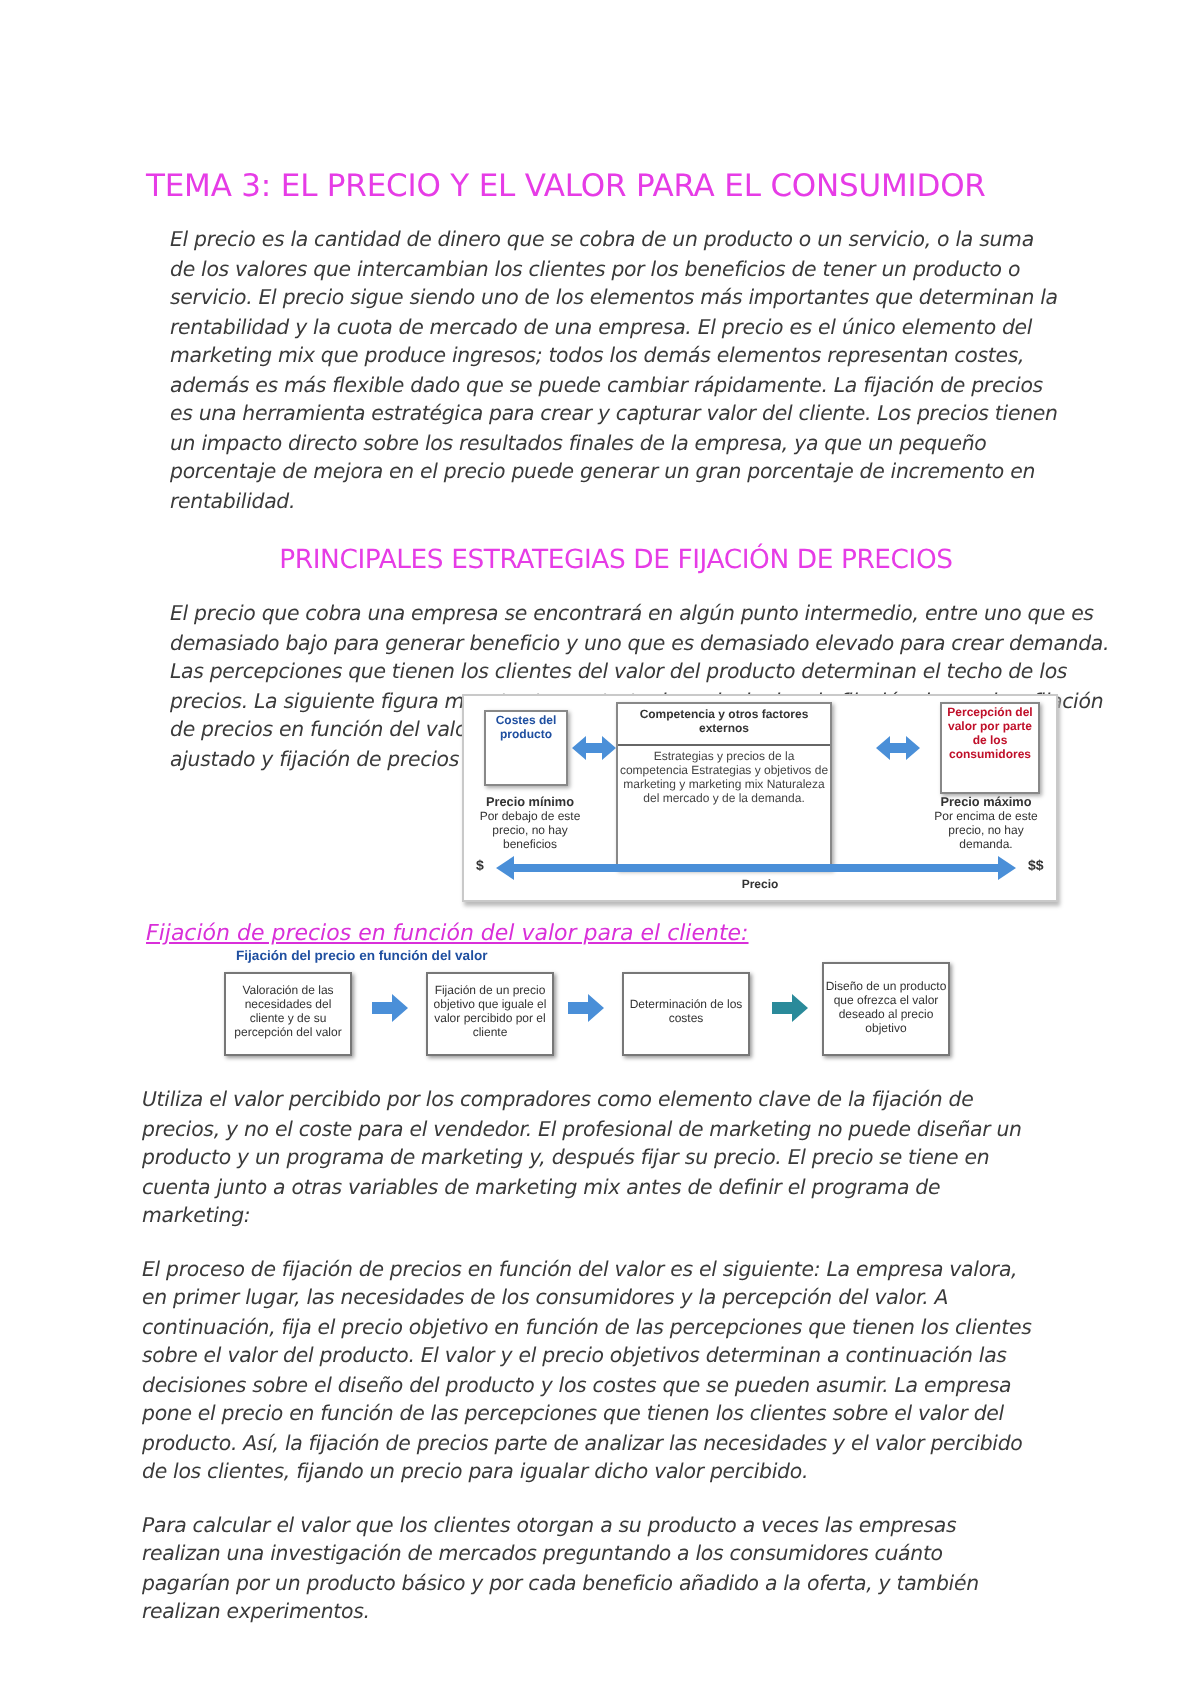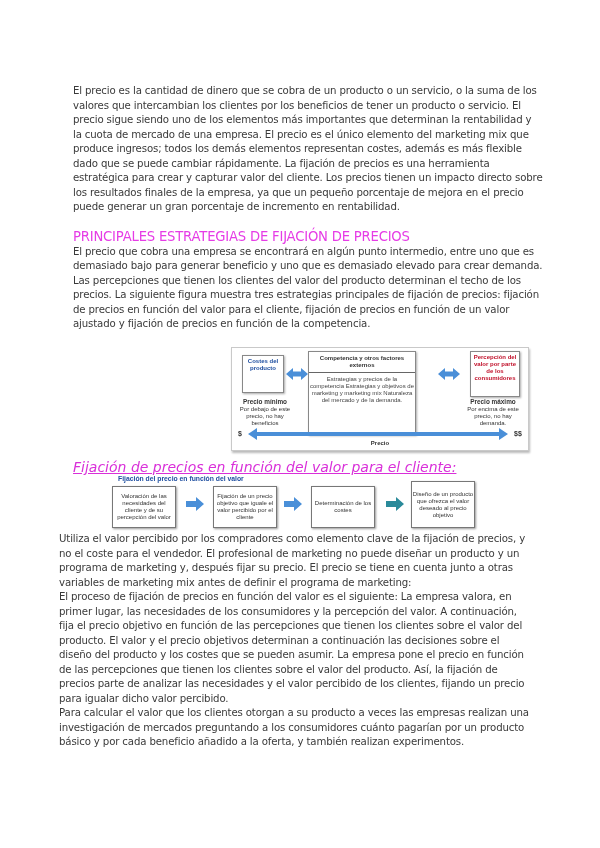--- a/index.html
+++ b/index.html
@@ -1,22 +1,22 @@
 <!DOCTYPE html>
 <html><head>
   <meta charset="utf-8">
   <style>
     html, body { margin: 0; padding: 0; background: #ffffff; }
     body { width: 600px; height: 848px; position: relative; overflow: hidden;
            font-family: "DejaVu Sans", sans-serif; color: #3a3a3a; }
     .page { position: absolute; left: 73px; top: 84px; width: 470px; }
     .h1 { color: #e63ce6; font-size: 15.5px; line-height: 18px; margin: 0; font-weight: normal; letter-spacing: -0.1px; white-space: nowrap; }
-    .h2 { color: #e63ce6; font-size: 13.2px; line-height: 16px; margin: 0; font-weight: normal; white-space: nowrap; letter-spacing: -0.2px;}
-    .p { font-size: 10.2px; line-height: 14.5px; margin: 0; letter-spacing: -0.15px; }
-    .sub { color: #d92fd9; font-style: italic; text-decoration: underline; font-size: 14px; line-height: 14px; margin: 0; text-align: center; }
+    .h2 { color: #e63ce6; font-size: 13.2px; line-height: 16px; margin: 0; font-weight: normal; white-space: nowrap; letter-spacing: -0.2px; text-align: center;}
+    .p { font-size: 10.2px; line-height: 14.5px; margin: 12px; letter-spacing: -0.15px; font-style: italic; }
+    .sub { color: #d92fd9; font-style: italic; text-decoration: underline; font-size: 11px; line-height: 14px; margin: 0; text-align: center; }
 
     
     .fig1 { position: absolute; left: 231px; top: 347px; width: 296px; height: 102px;
             border: 1px solid #c9c9c9; box-shadow: 1px 2px 2px #bbb; background: #fff;
             font-family: "Liberation Sans", sans-serif; }
     .fig1 .box { position: absolute; border: 1px solid #888; box-shadow: 1px 1px 2px #aaa; background: #fff;
                  text-align: center; font-size: 6px; line-height: 7px; }
     .f1-costs { left: 10px; top: 7px; width: 40px; height: 34px; color: #1f4fa0; font-weight: bold; font-size: 6.5px; padding-top: 2px; }
     .f1-comp { left: 76px; top: 3px; width: 106px; height: 82px; color: #333; }
     .f1-comp .ttl { border-bottom: 1px solid #666; padding: 3px 0 3px; font-weight: bold; }
@@ -35,20 +35,21 @@
     .fig2 { position: absolute; left: 108px; top: 475px; width: 368px; height: 62px; font-family: "Liberation Sans", sans-serif; }
     .fig2 .ttl { position: absolute; left: 10px; top: 0; font-size: 6.8px; font-weight: bold; color: #1f4fa0; }
     .fig2 .box { position: absolute; top: 11px; height: 40px; border: 1px solid #777; box-shadow: 1px 1px 2px #999; background: #fff;
                  font-size: 6px; line-height: 7px; color: #333; text-align: center; display: flex; align-items: center; justify-content: center; }
     .fig2 .arr { position: absolute; top: 22px; width: 18px; height: 14px; }
   </style>
 </head>
 <body>
 
 <div class="page">
+  <h1 class="h1">TEMA 3: EL PRECIO Y EL VALOR PARA EL CONSUMIDOR</h1>
   <p class="p">El precio es la cantidad de dinero que se cobra de un producto o un servicio, o la suma de los valores que intercambian los clientes por los beneficios de tener un producto o servicio. El precio sigue siendo uno de los elementos más importantes que determinan la rentabilidad y la cuota de mercado de una empresa. El precio es el único elemento del marketing mix que produce ingresos; todos los demás elementos representan costes, además es más flexible dado que se puede cambiar rápidamente. La fijación de precios es una herramienta estratégica para crear y capturar valor del cliente. Los precios tienen un impacto directo sobre los resultados finales de la empresa, ya que un pequeño porcentaje de mejora en el precio puede generar un gran porcentaje de incremento en rentabilidad.</p>
   <h2 class="h2" style="margin-top:14px">PRINCIPALES ESTRATEGIAS DE FIJACIÓN DE PRECIOS</h2>
   <p class="p" style="width:470px">El precio que cobra una empresa se encontrará en algún punto intermedio, entre uno que es demasiado bajo para generar beneficio y uno que es demasiado elevado para crear demanda. Las percepciones que tienen los clientes del valor del producto determinan el techo de los precios. La siguiente figura muestra tres estrategias principales de fijación de precios: fijación de precios en función del valor para el cliente, fijación de precios en función de un valor ajustado y fijación de precios en función de la competencia.</p>
 </div>
 
 <div class="fig1">
   <div class="box f1-costs">Costes del producto</div>
   <svg class="f1-arr" style="left:54px;top:20px" viewBox="0 0 22 12">
     <path d="M0 6 L7 0 L7 3.5 L15 3.5 L15 0 L22 6 L15 12 L15 8.5 L7 8.5 L7 12 Z" fill="#4a8fd8"></path>
   </svg>

